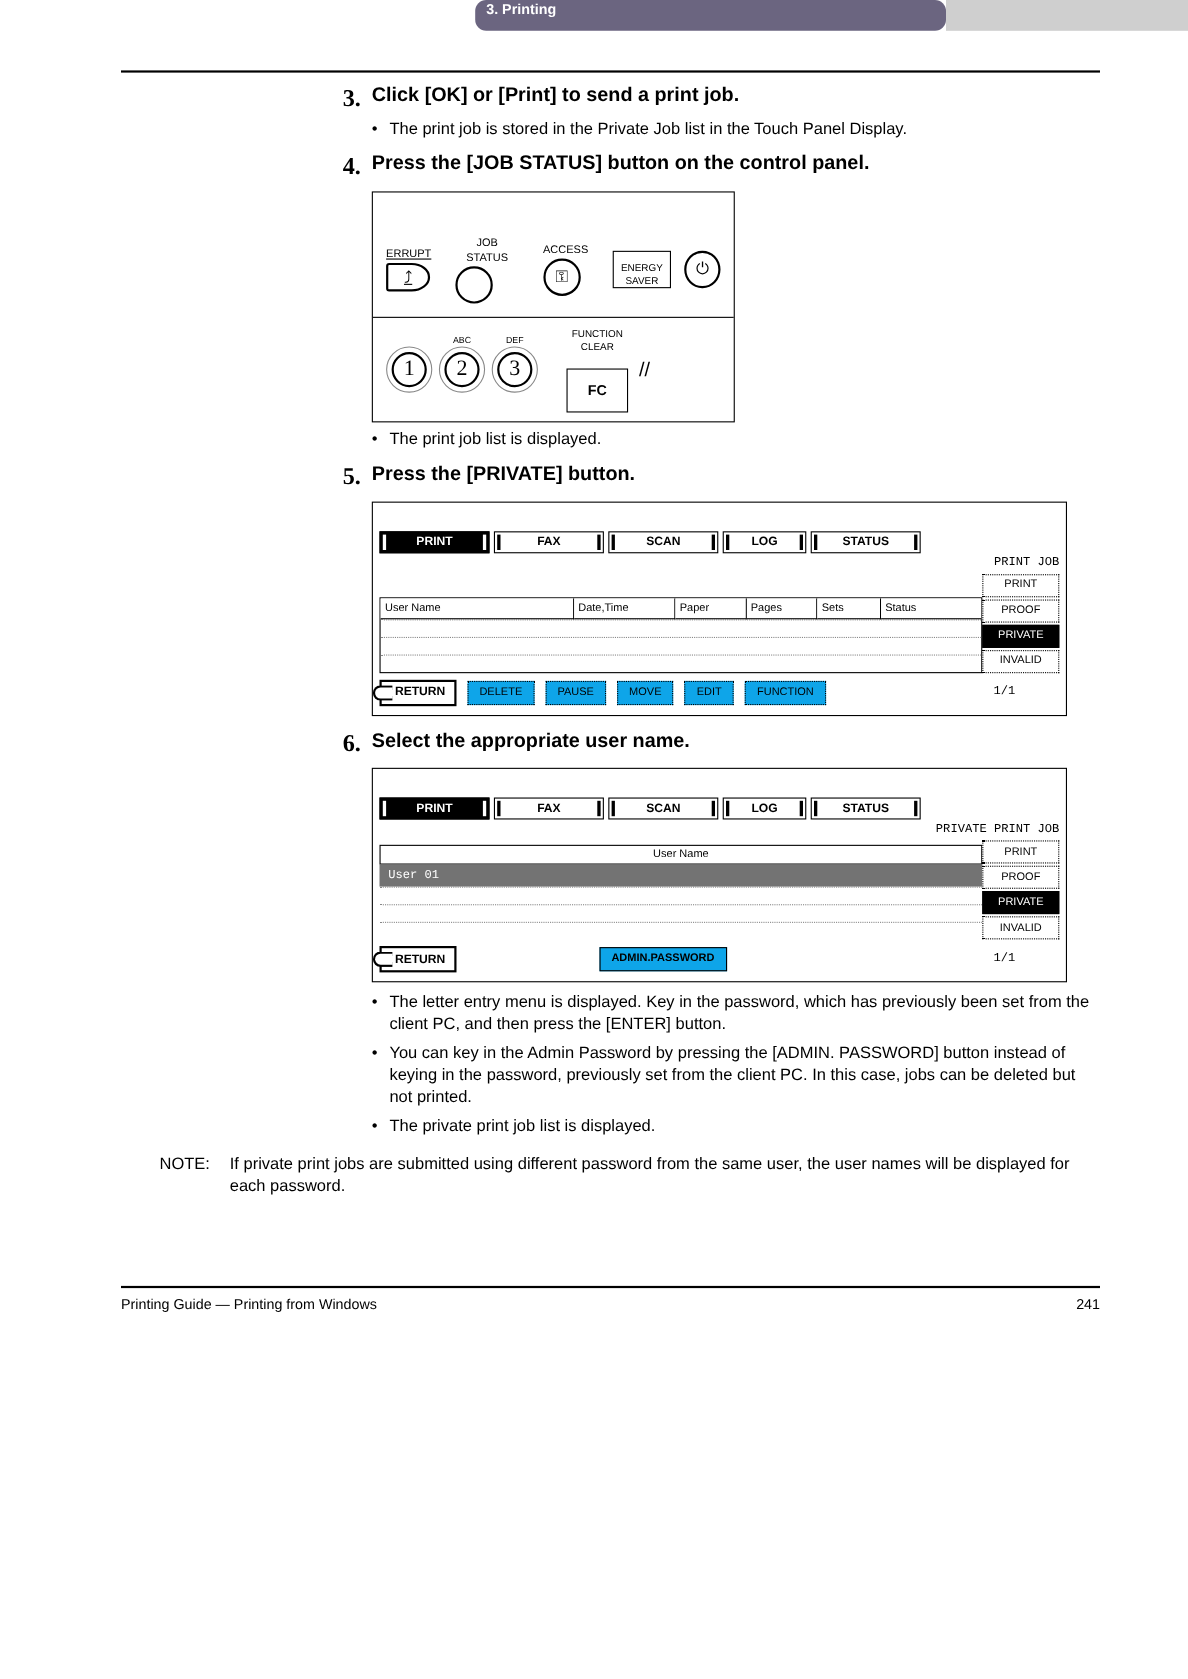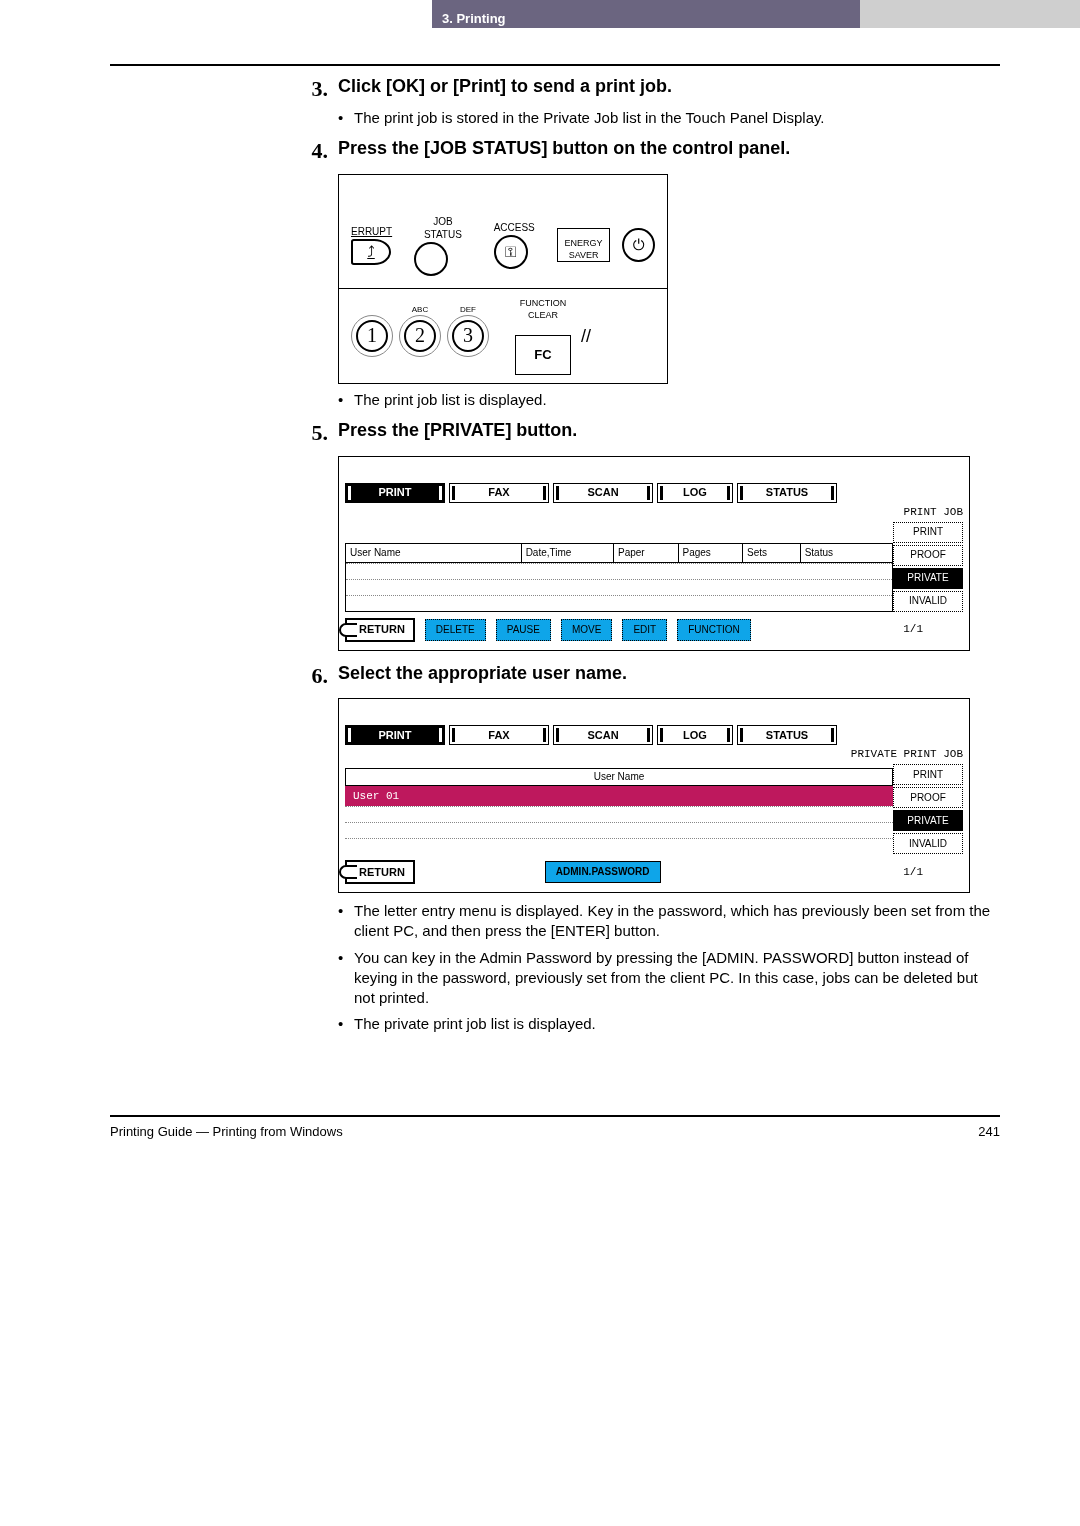--- a/index.html
+++ b/index.html
@@ -13,22 +13,22 @@
     line-height: 1.35;
   }
   .page { padding: 0 80px 40px 110px; }
   
   .topbar-wrap { display: flex; justify-content: flex-end; margin-bottom: 36px; }
   .topbar {
     display: flex; align-items: center;
     width: 60%;
   }
   .topbar-dark {
-    flex: 1; background:#6b6580; height: 28px; display:flex; align-items:flex-end;
-    padding-left: 10px; color:#fff; font-size: 13px; font-weight: bold;
+    flex: 1; background:#6b6580; height: 28px; display:flex; align-items:flex-start;
+    padding-left: 10px; color:#fff; font-size: 13px; font-weight: bold; border-radius: 10px;
   }
   .topbar-light { flex: 0 0 34%; background:#cfcfcf; height: 28px; }
   hr.rule { border:0; border-top:2px solid #000; margin-bottom: 8px; }
 
   .content { padding-left: 190px; }
   .step { display:flex; gap:10px; margin-bottom:4px; align-items:flex-start; }
   .step-num { font-size:22px; font-weight:bold; font-family: Georgia,"Times New Roman",serif; width:28px; text-align:right; }
   .step-title { font-size:18px; font-weight:bold; }
   .sub { padding-left: 38px; }
   .bullet-row { display:flex; gap:10px; margin-bottom:6px; }
@@ -100,21 +100,21 @@
     border:2px solid #000; height:24px; padding:0 8px 0 12px; font-size:11px; font-weight:bold;
     display:flex; align-items:center; position:relative;
   }
   .return-btn::before {
     content:""; position:absolute; left:-8px; top:3px; bottom:3px; width:16px;
     border:2px solid #000; border-right:none; border-radius: 14px 0 0 14px; background:#fff;
   }
   .return-inner { position:relative; }
   .page-ind { font-size:11px; margin-left:auto; margin-right:40px; font-family:"Courier New",monospace; }
   .black-row {
-    background:#be185d; color:#fff; font-size:11px; height:20px; display:flex; align-items:center;
+    background:#737373; color:#fff; font-size:11px; height:20px; display:flex; align-items:center;
     padding-left:8px; font-family:"Courier New",monospace;
   }
   .user-hdr { border:1px solid #000; height:18px; font-size:10px; display:flex; align-items:center; justify-content:center; background:#fff; }
   .thin-row { height:16px; border-top:1px dotted #888; }
 
   .note-row { display:flex; gap:18px; margin-top:14px; padding-left:35px; }
   .note-label { font-size:15px; }
   .note-body { flex:1; }
 
   .footer { border-top:2px solid #000; margin-top:80px; padding-top:6px; display:flex; justify-content:space-between; font-size:13px; }
@@ -312,19 +312,23 @@
       <div class="txt">You can key in the Admin Password by pressing the [ADMIN. PASSWORD] button instead of keying in the password, previously set from the client PC. In this case, jobs can be deleted but not printed.</div>
     </div>
     <div class="bullet-row">
       <div class="dot">•</div>
       <div class="txt">The private print job list is displayed.</div>
     </div>
   </div>
 
 </div>
 
+<div class="note-row">
+  <div class="note-label">NOTE:</div>
+  <div class="note-body">If private print jobs are submitted using different password from the same user, the user names will be displayed for each password.</div>
+</div>
 
 <div class="footer">
   <span>Printing Guide — Printing from Windows</span>
   <span>241</span>
 </div>
 
 </div>
 
 </body></html>

